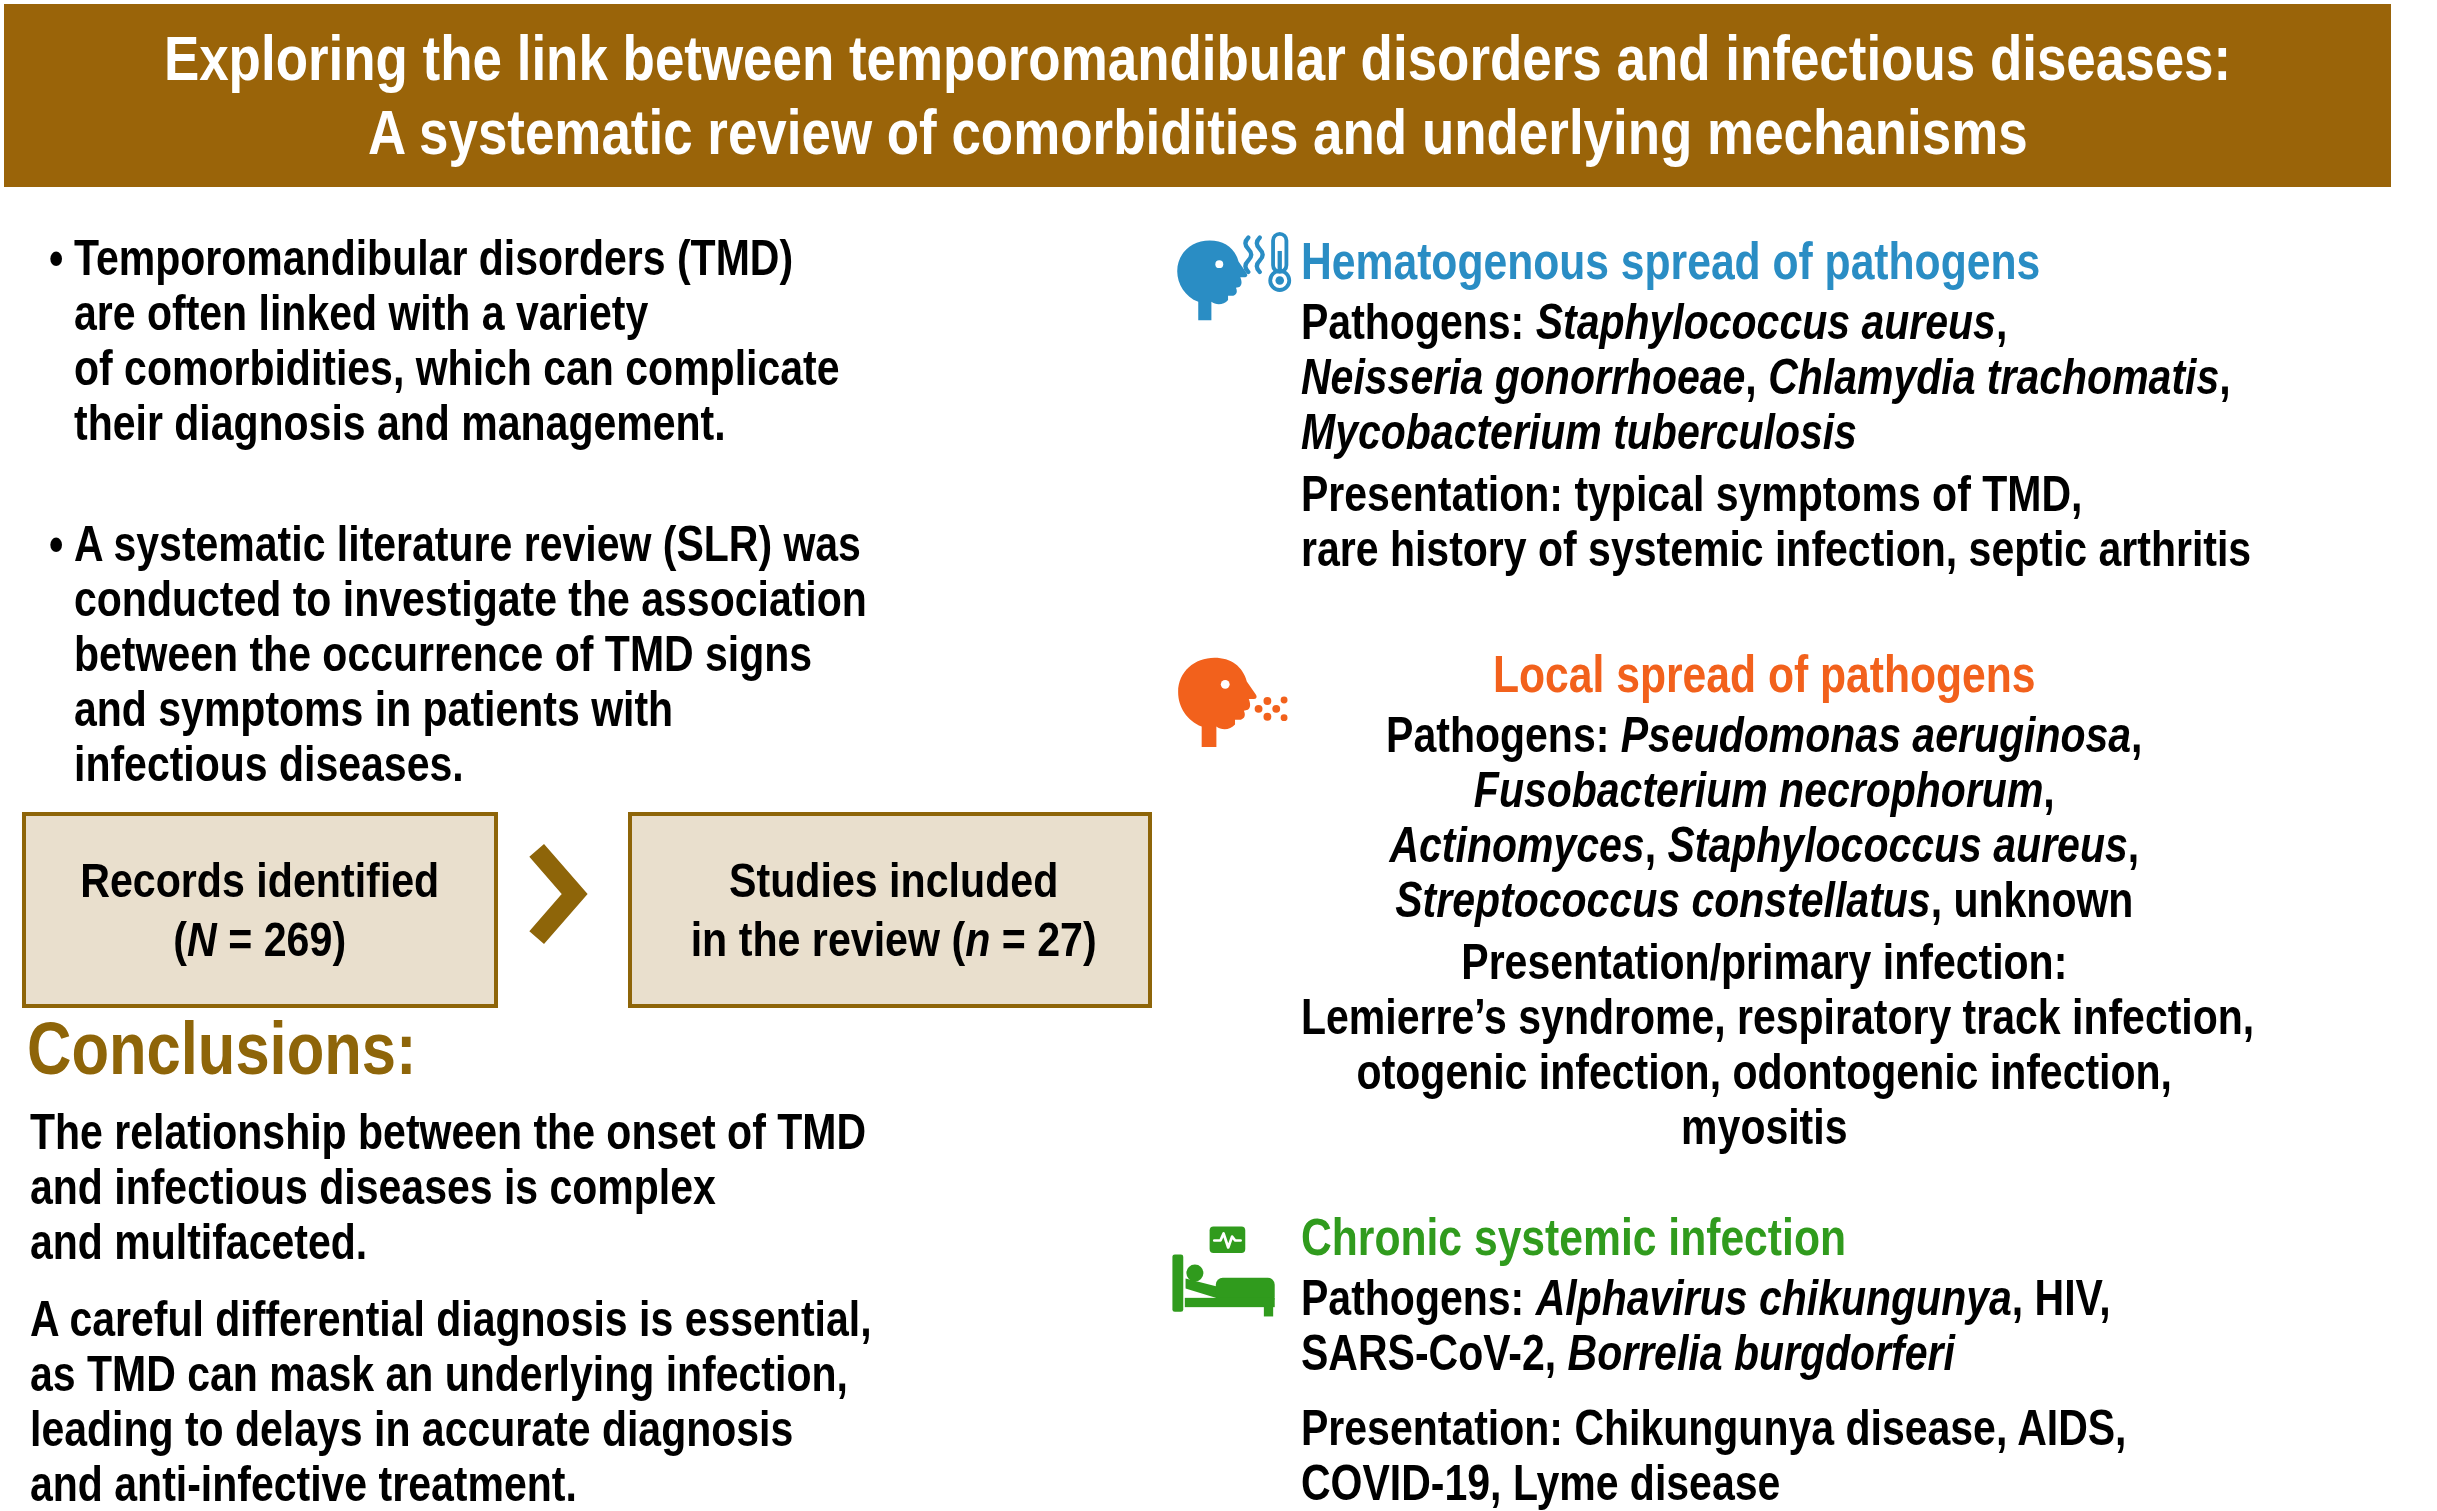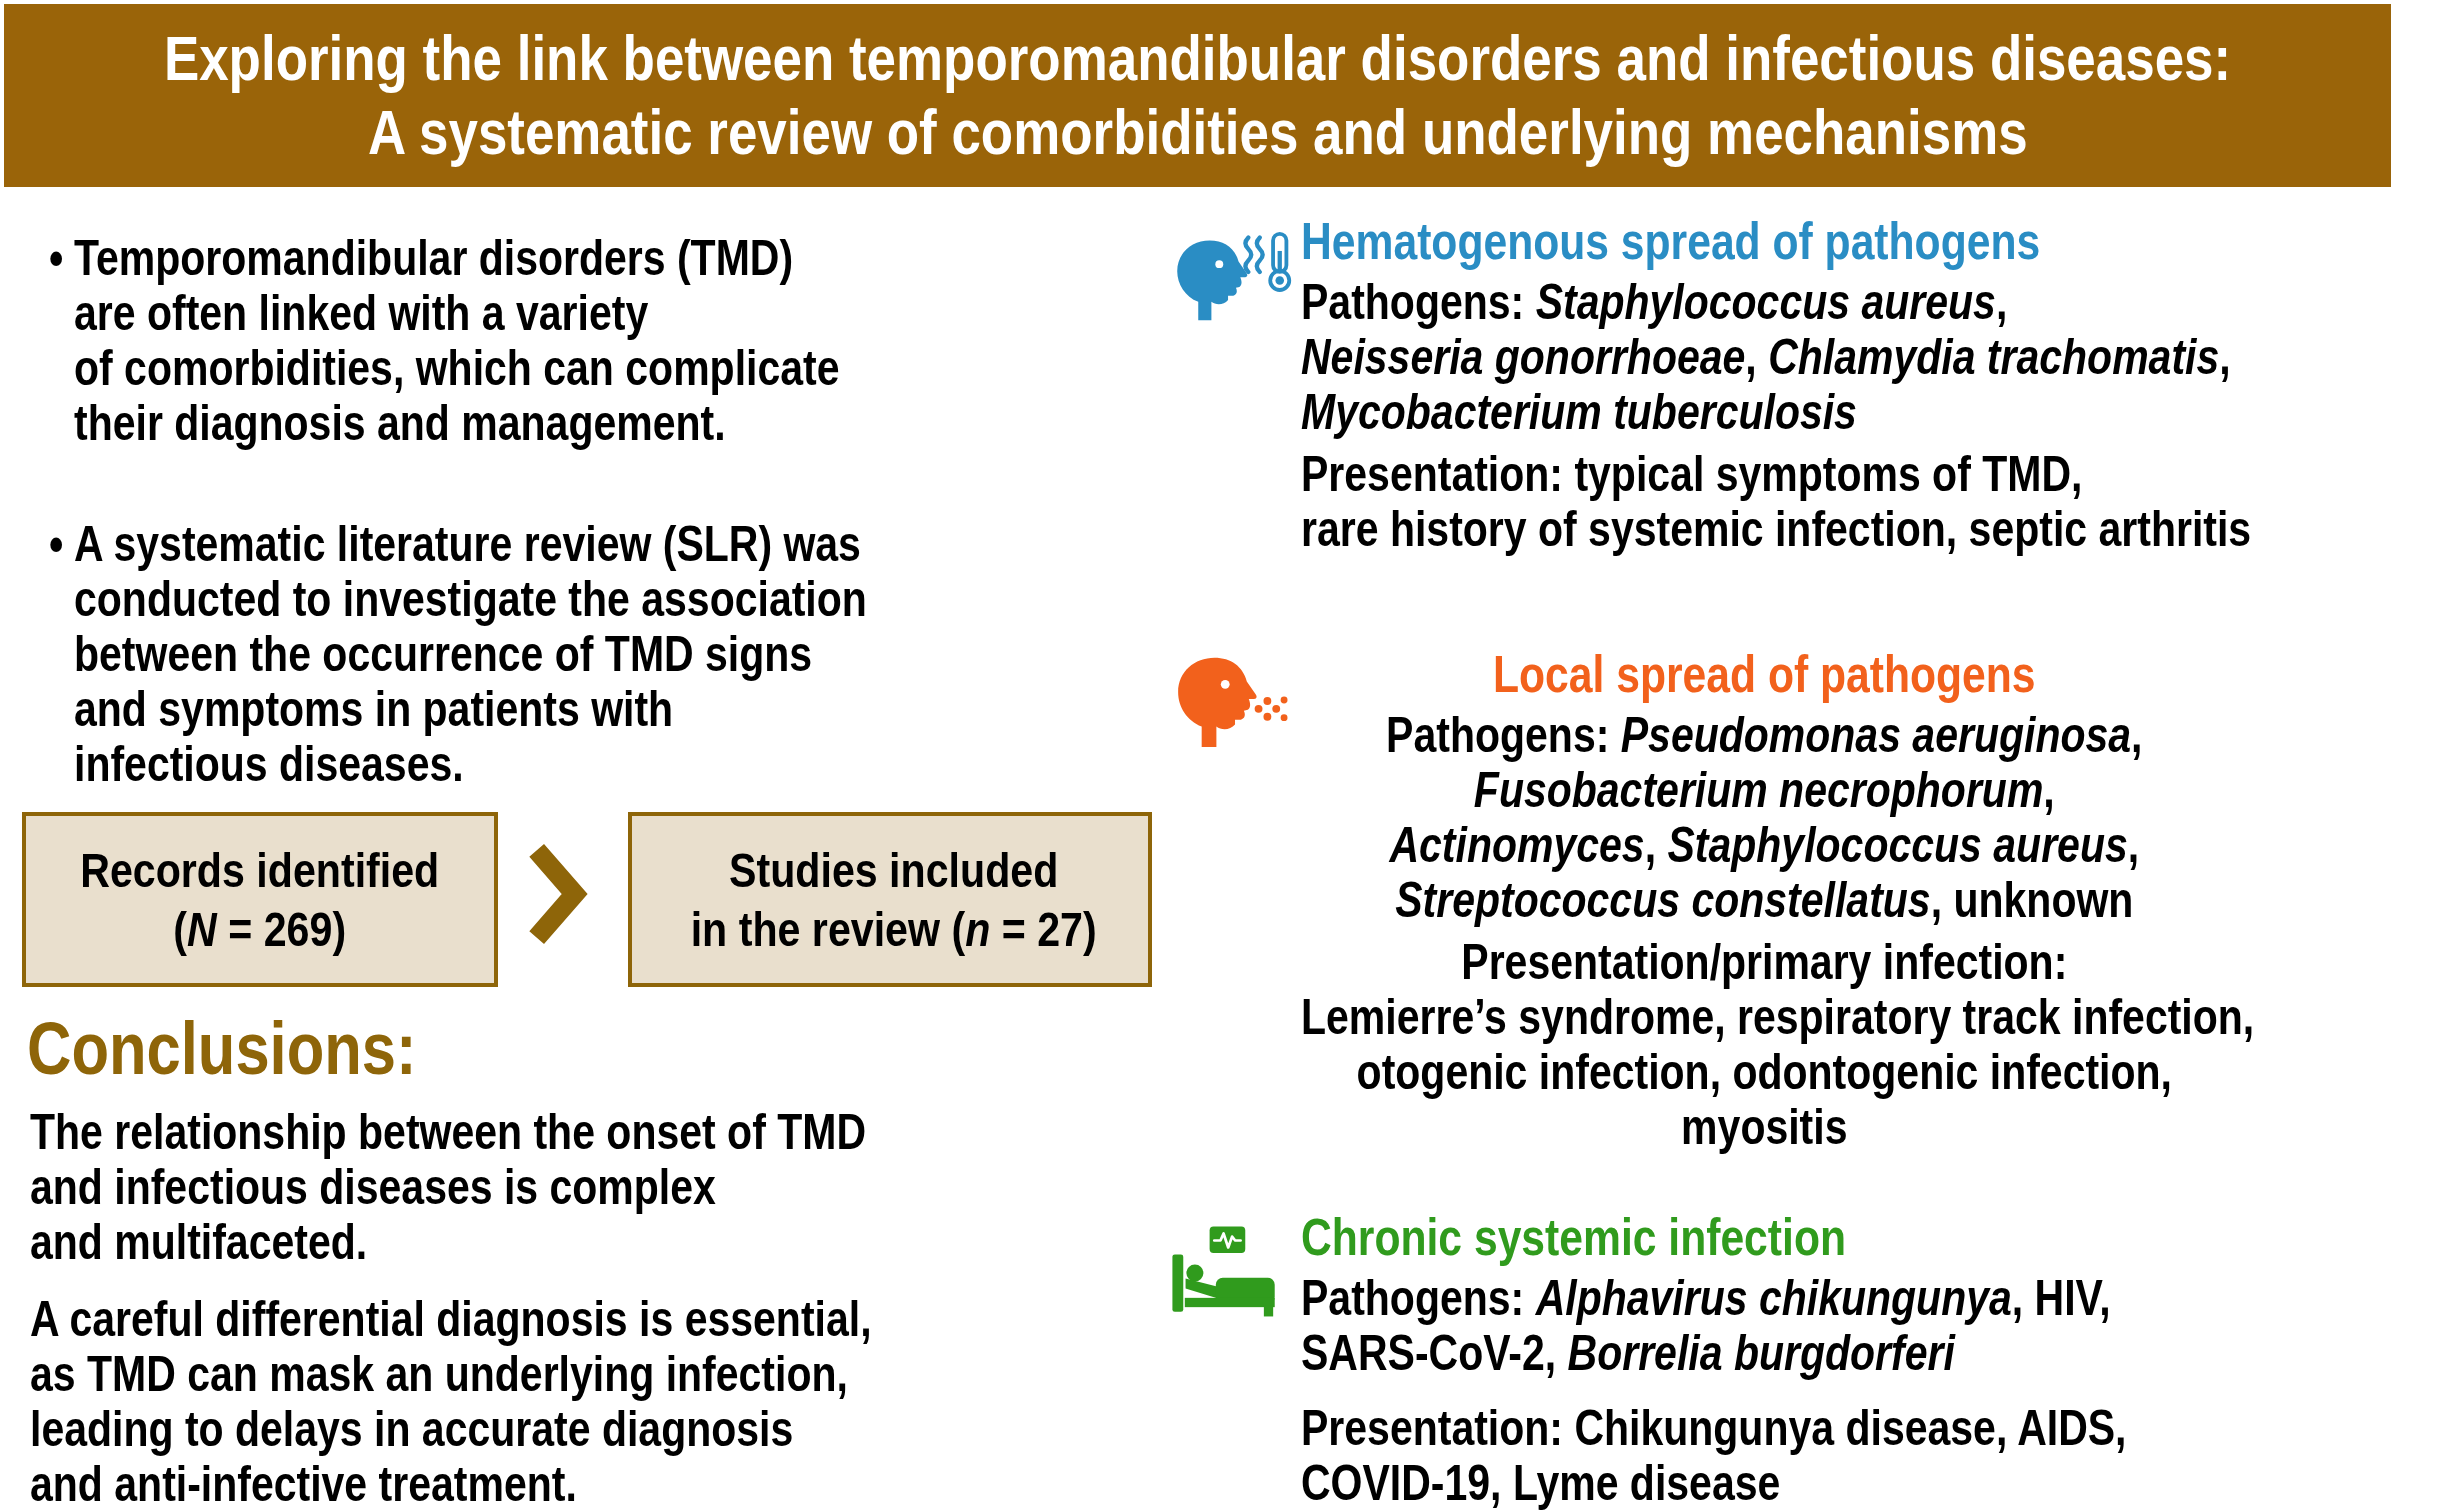--- a/index.html
+++ b/index.html
@@ -26,21 +26,21 @@
   #header .line { font-size:63px; line-height:74px; font-weight:bold; color:#fff; white-space:pre; text-align:center; }
 
   
   .body-txt { font-size:50px; line-height:55px; }
   .bullet-row { display:flex; align-items:flex-start; }
   .bullet-dot { width:30.5px; flex:0 0 30.5px; }
 
   
   .flow-box {
     box-sizing:border-box;
-    height:175px;
+    height:196px;
     border:4.9px solid #000;
     display:flex; align-items:center; justify-content:center;
   }
   .flow-box .label { font-size:49px; line-height:59px; text-align:center; }
 
   
   #conclusions-heading { font-size:75px; line-height:79px; }
 
   
   .sec-heading { font-size:52px; line-height:59px; }
@@ -111,21 +111,21 @@
       <path d="M94 8 q-6 6 0 12 q6 6 0 12 q-6 6 0 12" stroke="currentColor" stroke-width="4.5" fill="none" stroke-linecap="round"></path>
       <g transform="translate(108,4)">
         <rect x="0" y="0" width="14" height="40" rx="7" fill="none" stroke="currentColor" stroke-width="4"></rect>
         <line x1="7" y1="18" x2="7" y2="40" stroke="currentColor" stroke-width="4.5"></line>
         <circle cx="7" cy="49" r="10" fill="none" stroke="currentColor" stroke-width="4"></circle>
         <circle cx="7" cy="49" r="4.5" fill="currentColor"></circle>
       </g>
     </svg>
   </div>
 
-  <div class="abs" style="left:1301px; top:212px; width:1130px;">
+  <div class="abs" style="left:1301px; top:232px; width:1130px;">
     <div class="sec-heading txt cond" style="color: rgb(42, 141, 196);">Hematogenous spread of pathogens</div>
     <div class="sec-par body-txt txt cond" style="margin-top:3.9px;"><span>Pathogens: </span><span class="it">Staphylococcus aureus</span><span>,
 </span><span class="it">Neisseria gonorrhoeae</span><span>, </span><span class="it">Chlamydia trachomatis</span><span>,
 </span><span class="it">Mycobacterium tuberculosis</span></div>
     <div class="sec-par body-txt txt cond" style="margin-top:6.9px;"><span>Presentation: typical symptoms of TMD,
 rare history of systemic infection, septic arthritis</span></div>
   </div>
 
   <div class="abs icon-box" style="left: 1170px; top: 650px; color: rgb(242, 97, 28);">
     <svg width="133" height="103" viewBox="0 0 135 105" aria-hidden="true">

